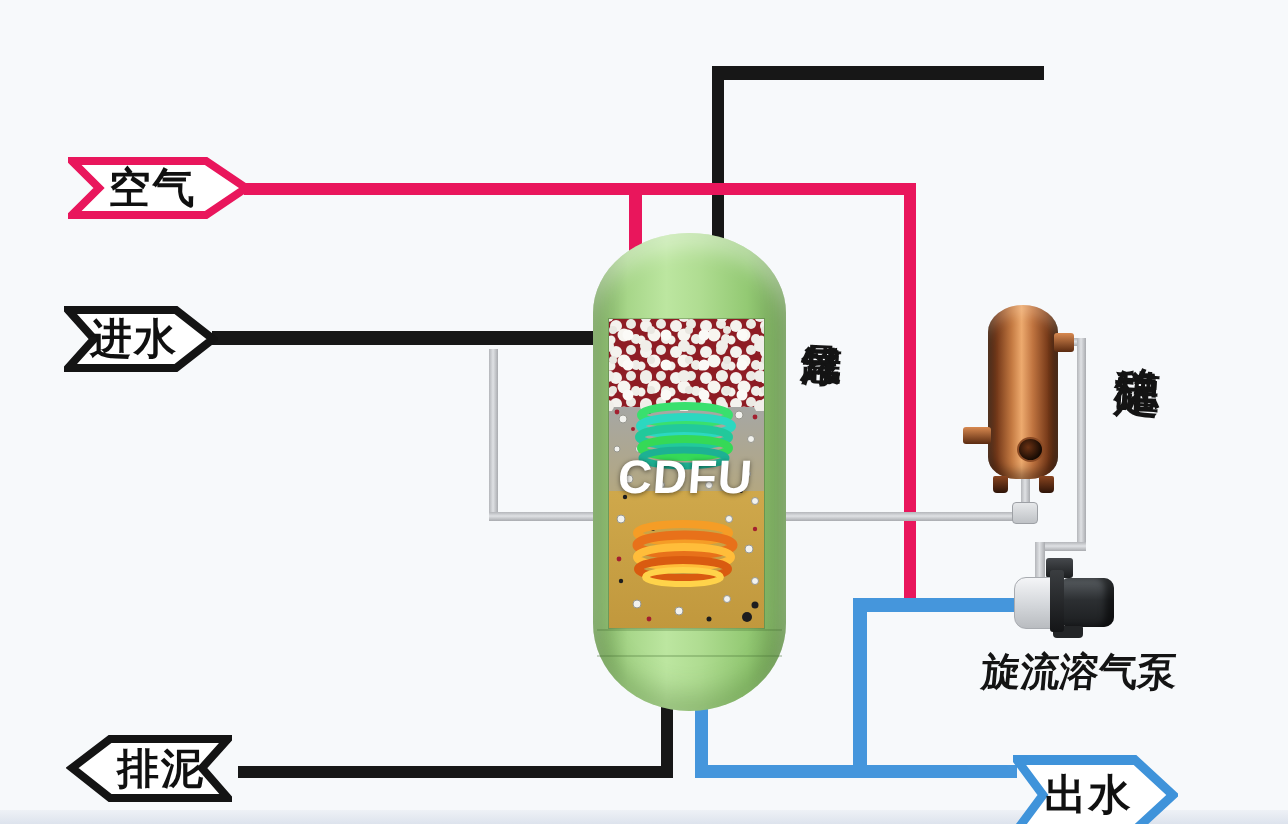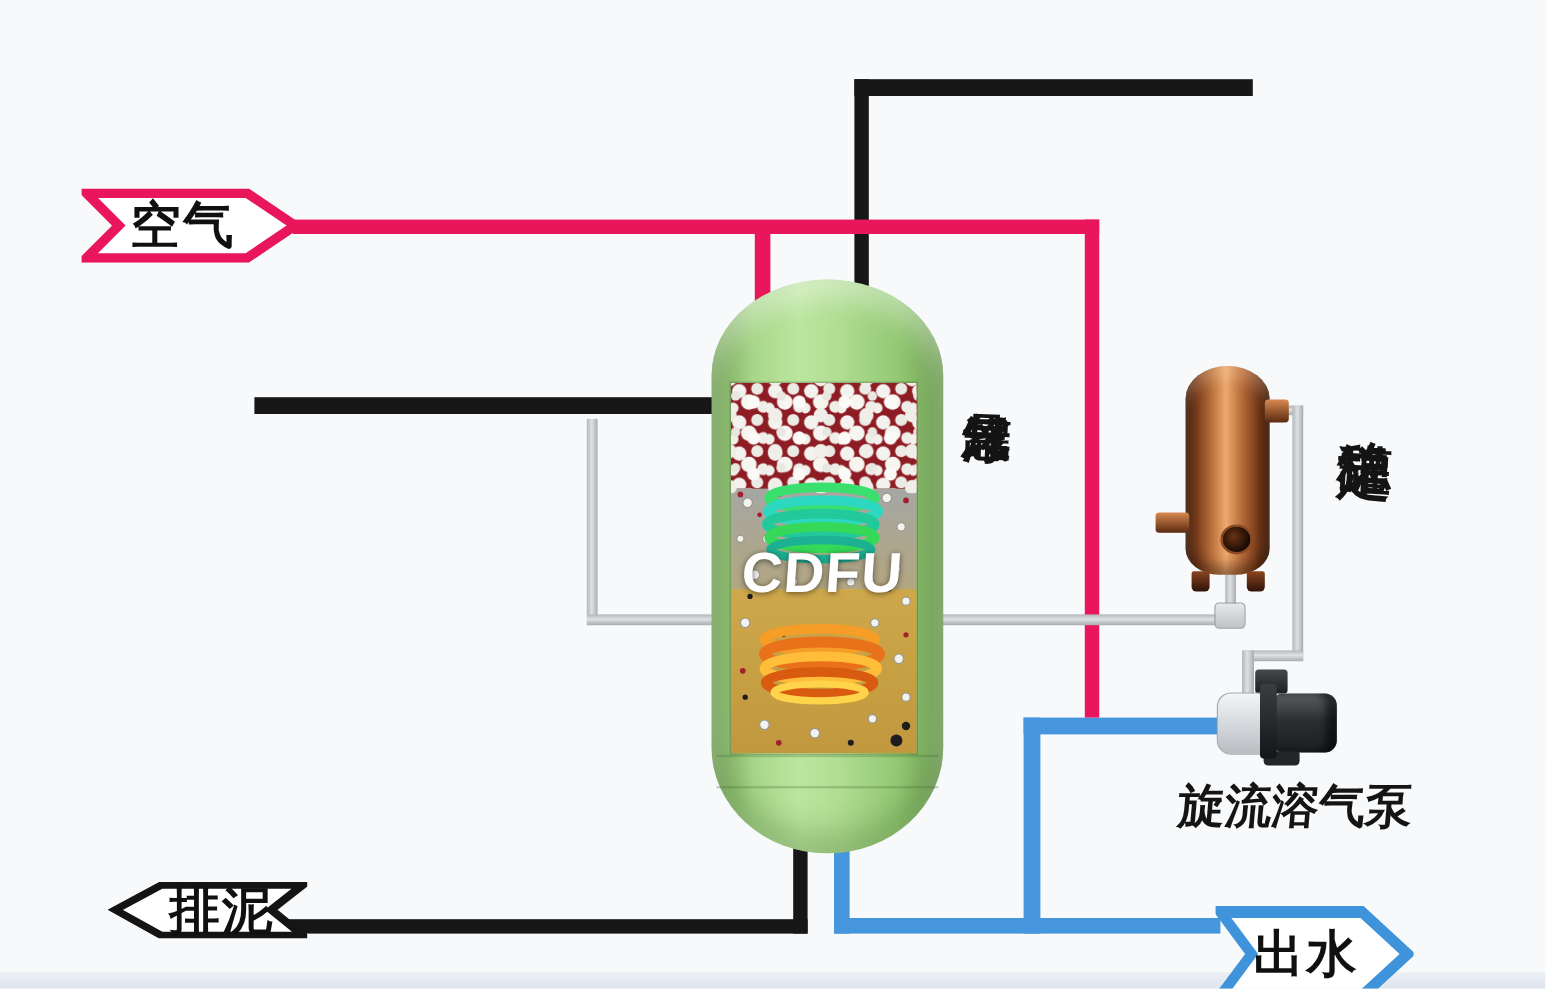--- a/index.html
+++ b/index.html
@@ -208,22 +208,28 @@
   <div class="pump-foot"></div>
 
 
   <div class="banner right" style="left:68px;top:157px;width:183px;height:62px;">
     <svg viewBox="0 0 183 62" preserveAspectRatio="none">
       <polygon class="bshape" points="4,4 138,4 178,31 138,58 4,58 31,31" stroke="#e9165c" stroke-width="8"></polygon>
     </svg>
     <span class="btext">空气</span>
   </div>
 
-
-  <div class="banner left" style="left:90px;top:735px;width:166px;height:47px;">
+  <div class="banner right" style="left:64px;top:306px;width:154px;height:66px;">
+    <svg viewBox="0 0 154 66" preserveAspectRatio="none">
+      <polygon class="bshape" points="4,4 112,4 149,33 112,62 4,62 30,33" stroke="#141414" stroke-width="8"></polygon>
+    </svg>
+    <span class="btext">进水</span>
+  </div>
+
+  <div class="banner left" style="left:66px;top:735px;width:166px;height:67px;">
     <svg viewBox="0 0 166 67" preserveAspectRatio="none">
       <polygon class="bshape" points="162,4 44,4 6,33 44,63 162,63 136,33" stroke="#141414" stroke-width="8"></polygon>
     </svg>
     <span class="btext">排泥</span>
   </div>
 
   <div class="banner right" style="left:1013px;top:736px;width:165px;height:80px;margin-top:19px;">
     <svg viewBox="0 0 165 64" preserveAspectRatio="none">
       <polygon class="bshape" points="4,4 122,4 160,32 122,60 4,60 30,32" stroke="#3f93da" stroke-width="8"></polygon>
     </svg>

